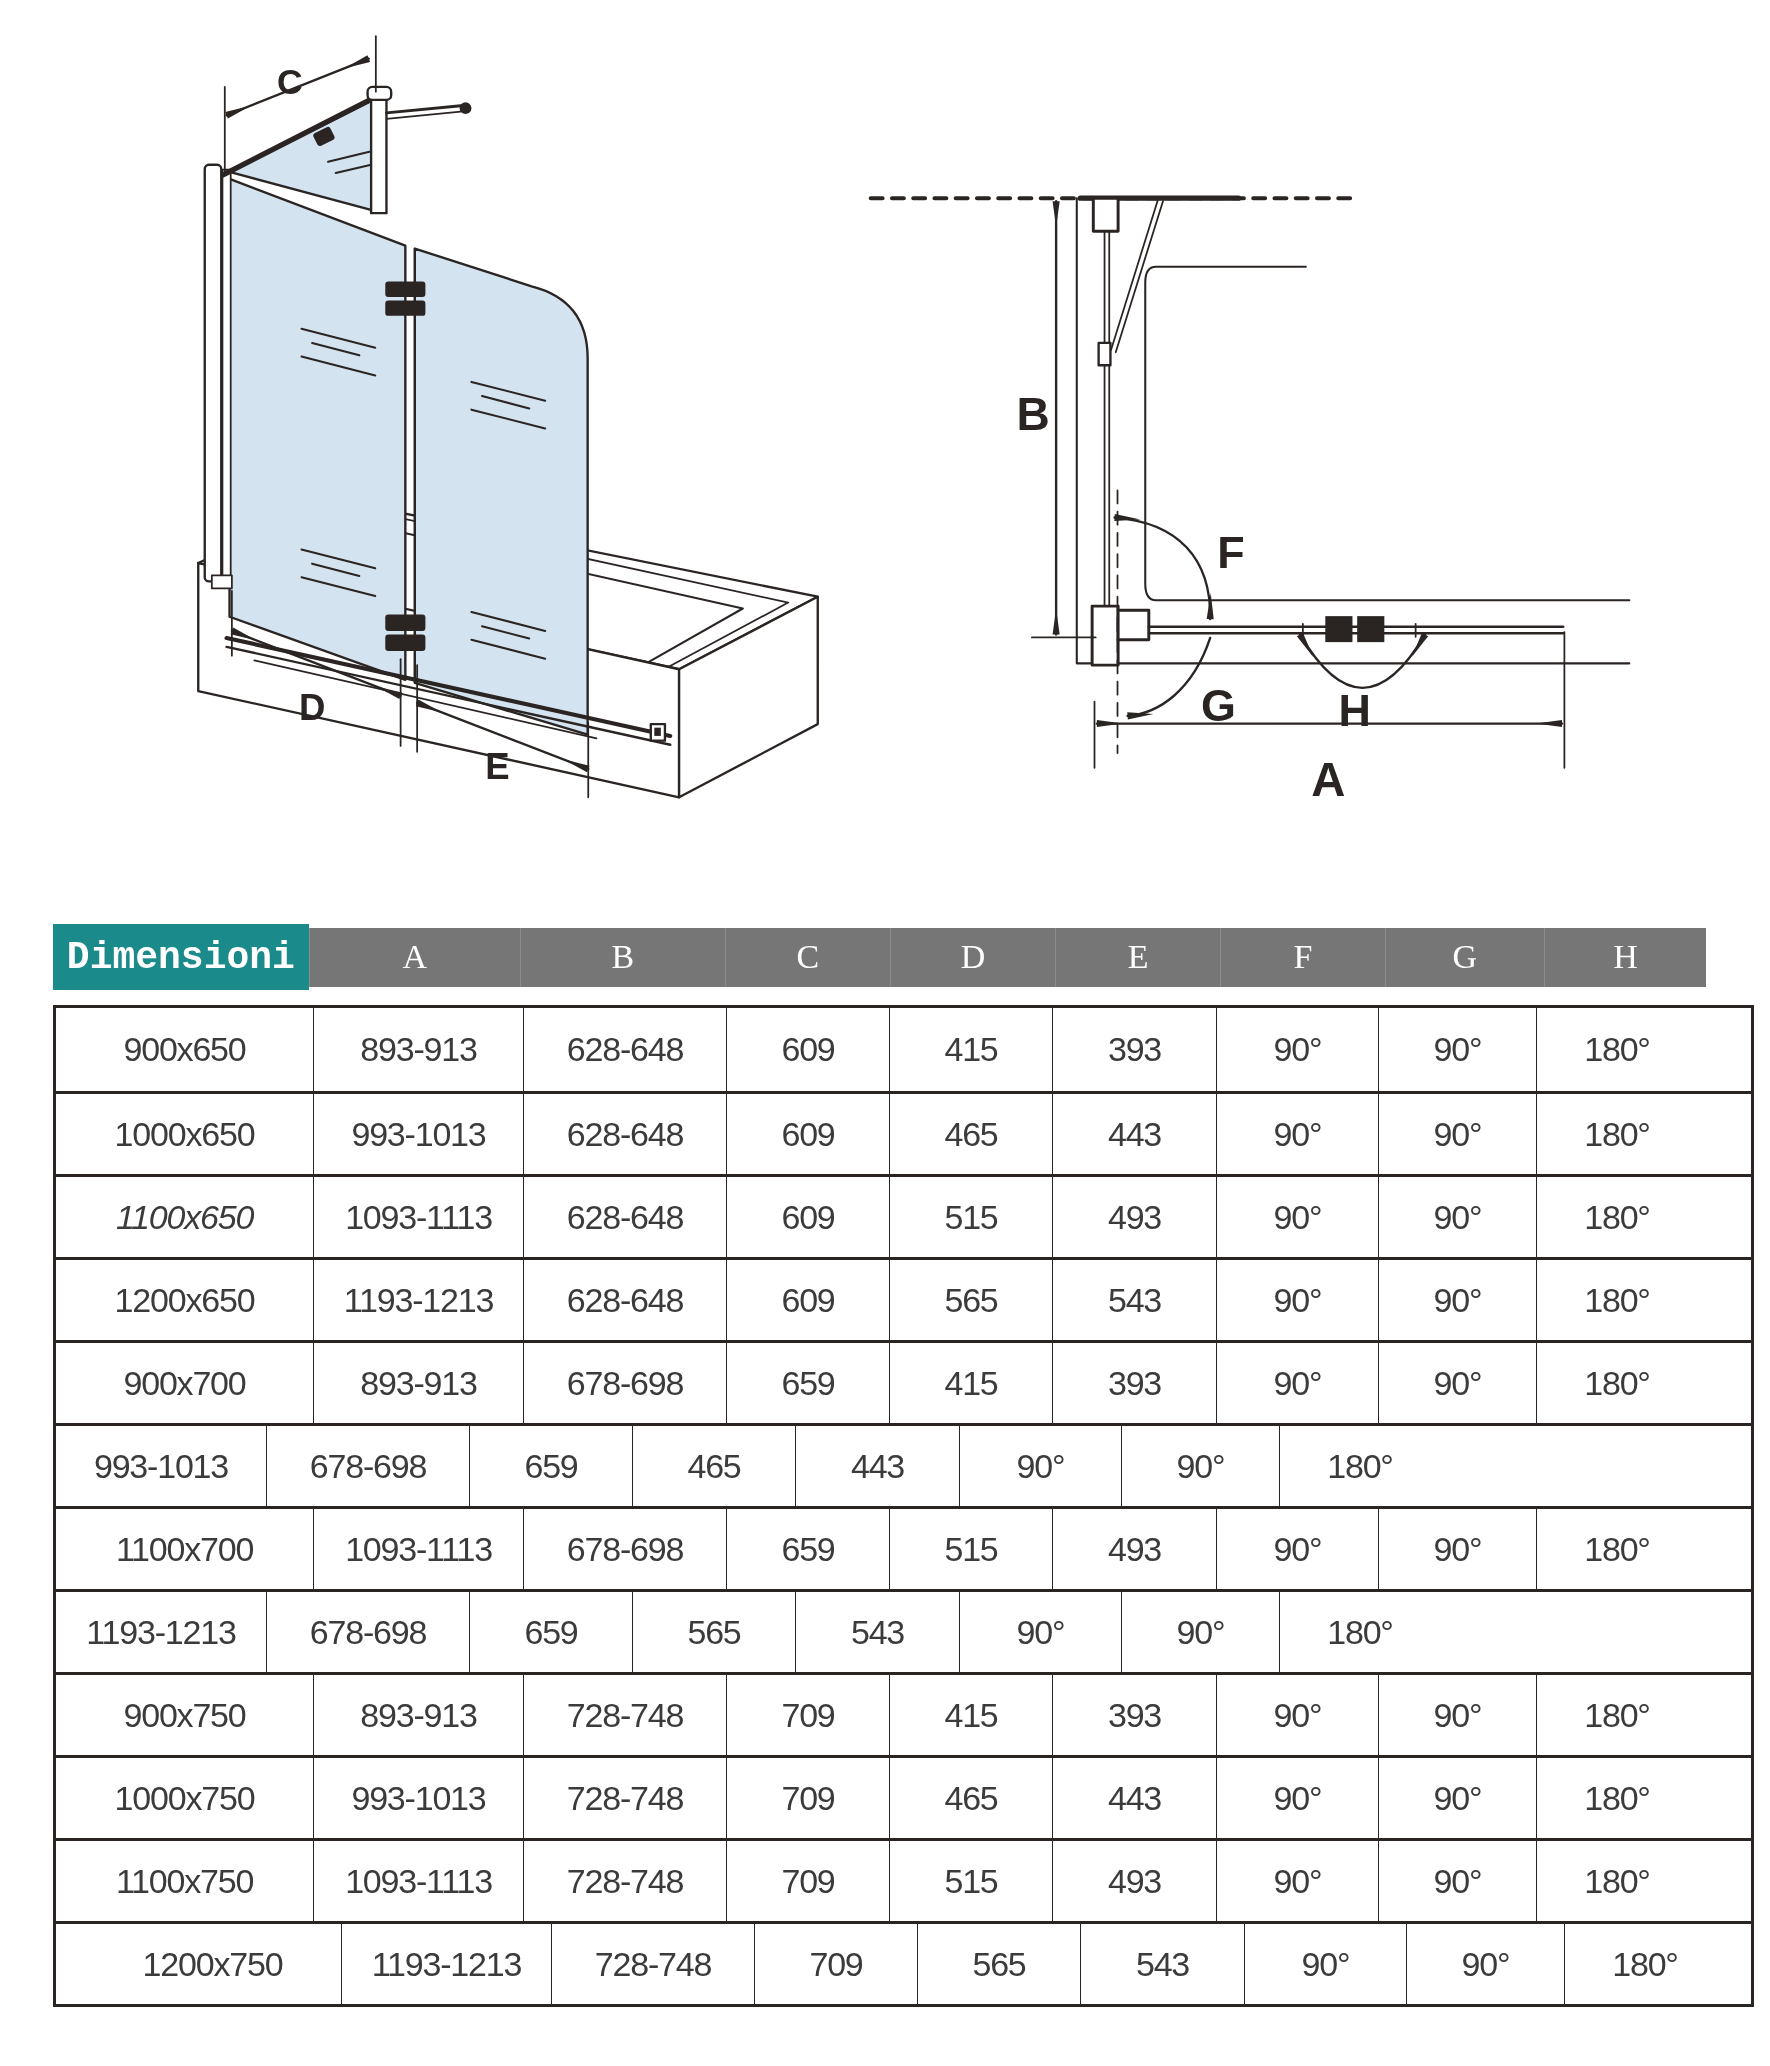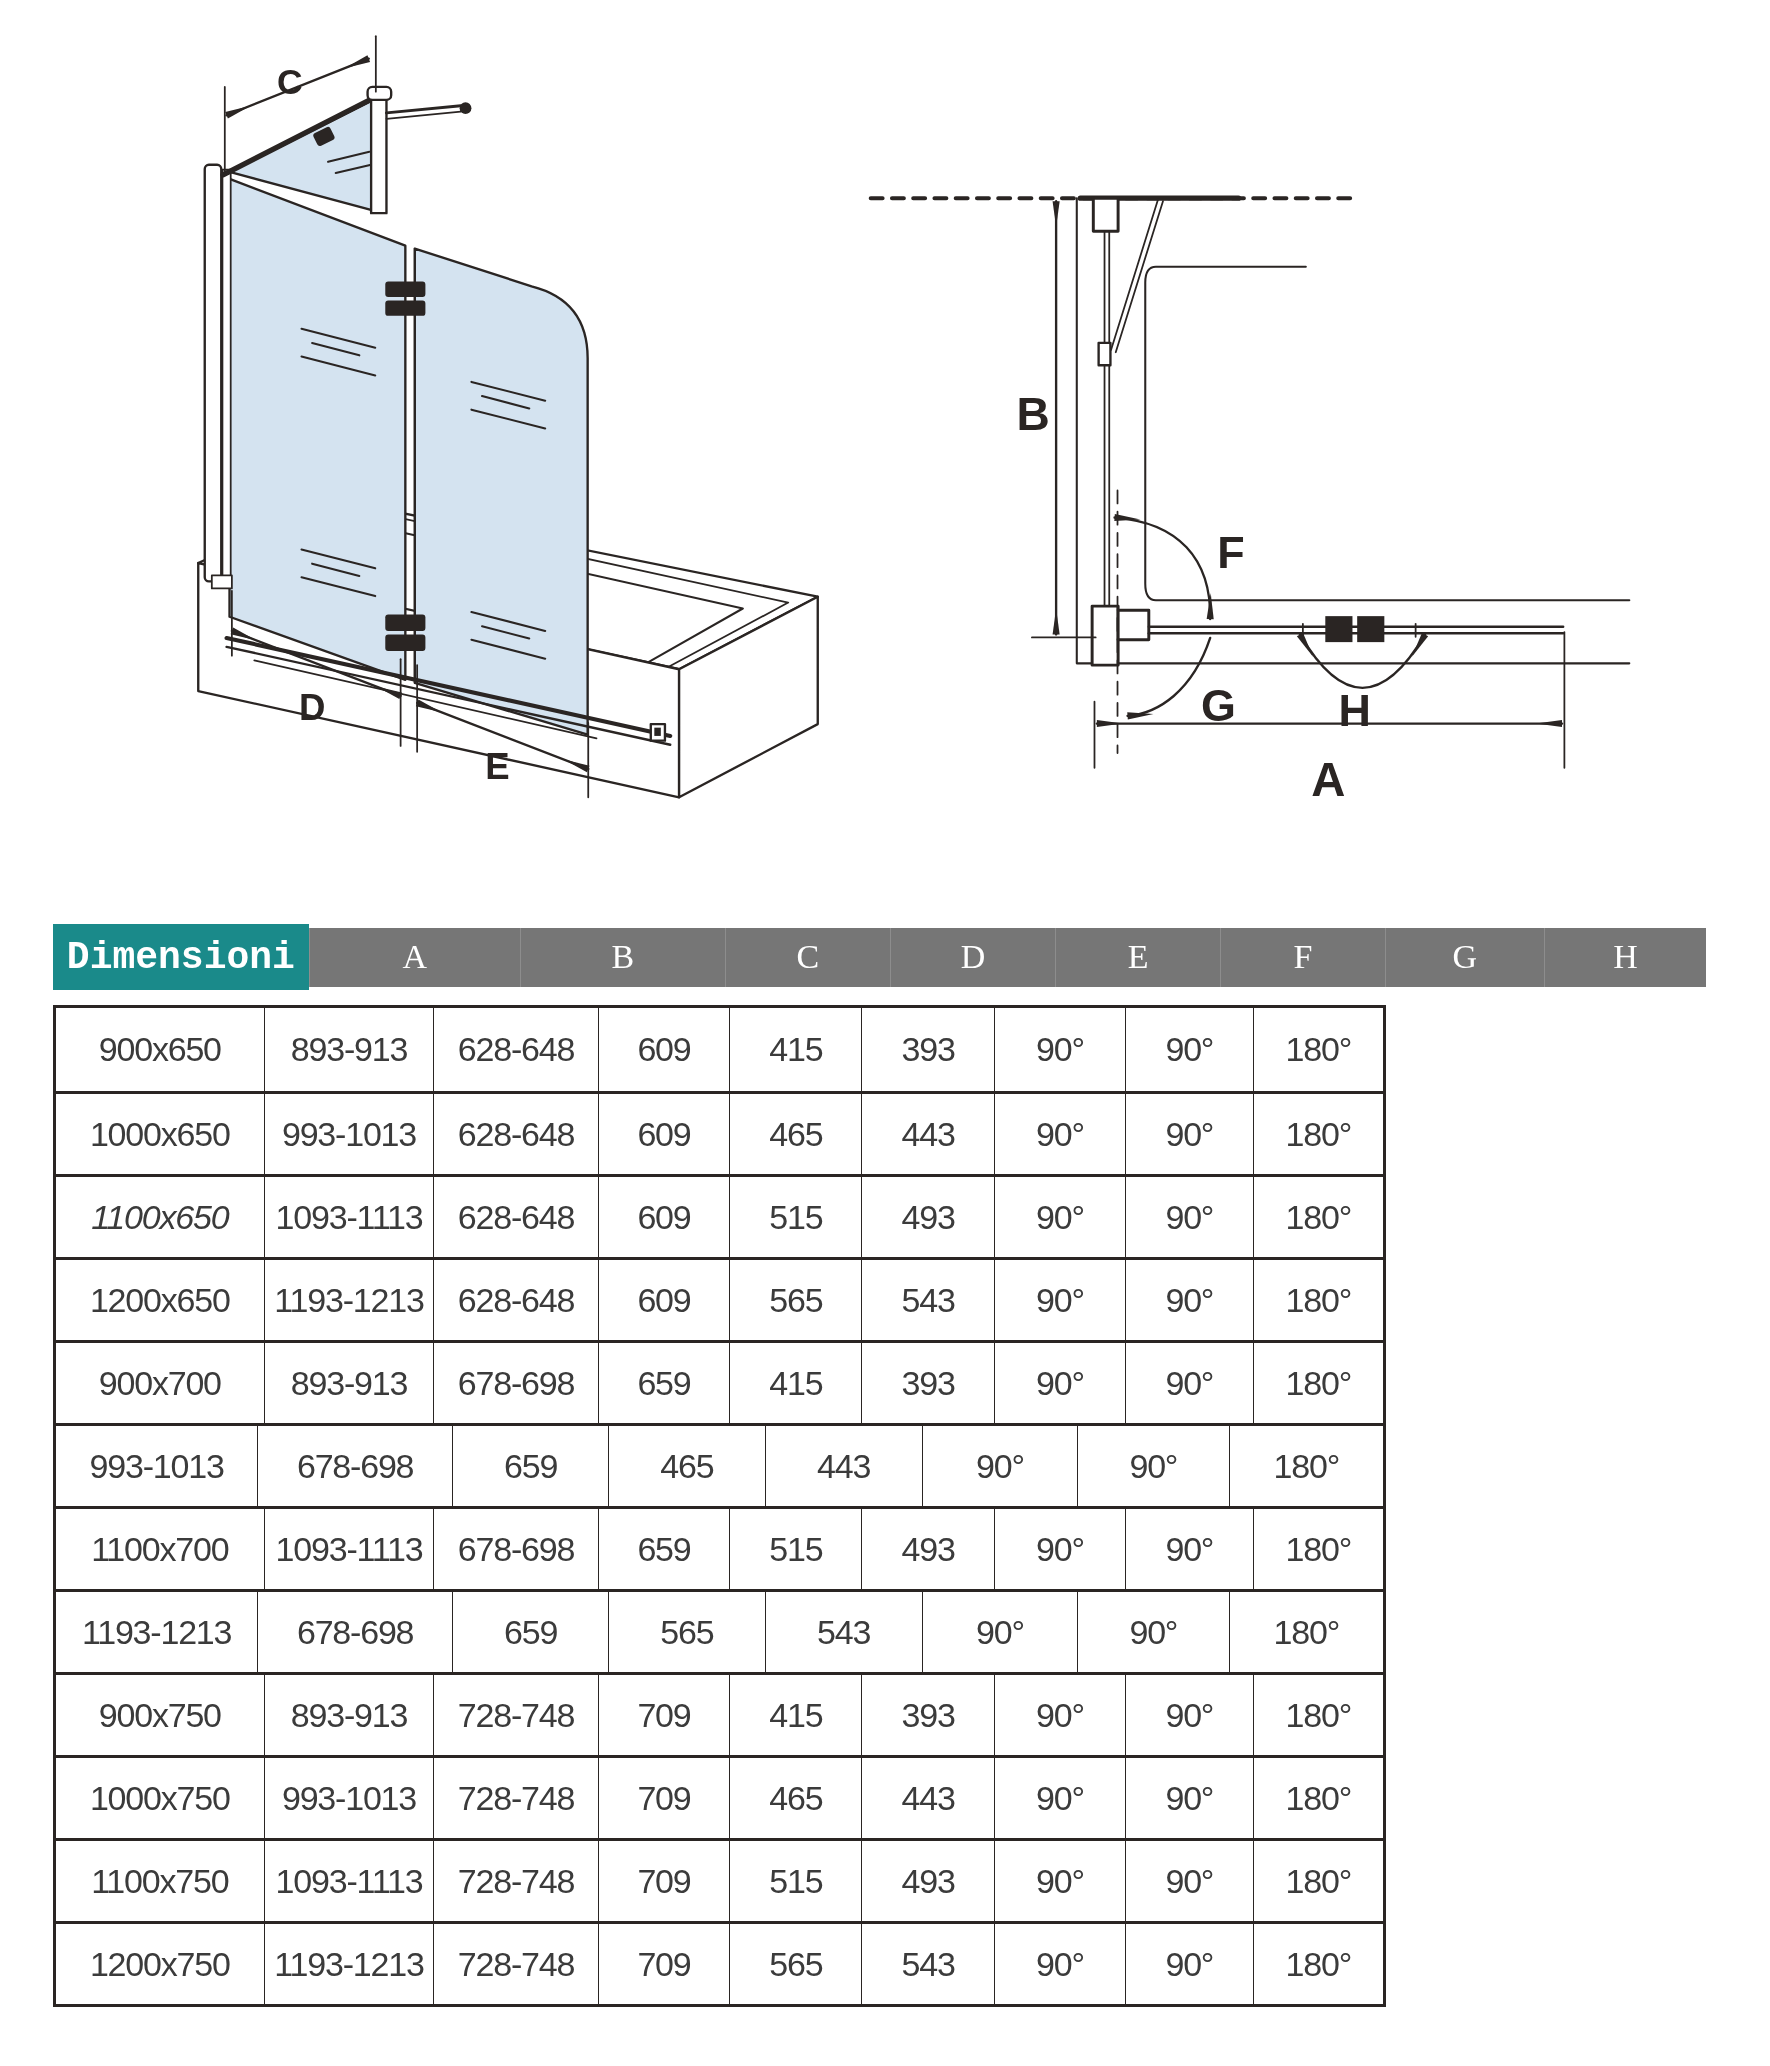--- a/index.html
+++ b/index.html
@@ -8,21 +8,21 @@
   svg{position:absolute;}
   
   #dim-header{position:absolute;left:53px;top:924px;width:1653px;height:66px;display:flex;}
   .hdr-title{width:257px;height:66px;background:var(--teal);color:#fff;
              display:flex;align-items:center;justify-content:center;
              font-size:38px;font-weight:bold;font-family:Liberation Mono, monospace;}
   .hdr-col{margin-top:3.5px;height:59px;background:var(--gray);color:#fff;
            display:flex;align-items:center;justify-content:center;
            font-family:"Liberation Serif",serif;font-size:34px;
            border-left:1.2px solid #8d8d8d;}
-  #dim-body{position:absolute;left:53px;top:1005px;width:1333px;
+  #dim-body{position:absolute;left:53px;top:1005px;width:1701px;
             border:3px solid var(--line);box-sizing:border-box;}
   .trow{display:flex;height:83px;border-top:3px solid var(--line);box-sizing:border-box;}
   .trow:first-child{border-top:none;}
   .tcell{display:flex;align-items:center;justify-content:center;
          font-size:34px;color:#3b3b3b;letter-spacing:-1.2px;
          border-left:1.8px solid var(--line);box-sizing:border-box;height:100%;}
   .tcell:first-child{border-left:none;}
   text.dimlbl{font-family:"Liberation Sans",sans-serif;font-weight:bold;fill:#2a2523;}
 </style>
 </head>
@@ -309,21 +309,21 @@
         <div class="tcell" style="width: 210px;">1093-1113</div>
         <div class="tcell" style="width: 203px;">728-748</div>
         <div class="tcell" style="width: 163px;">709</div>
         <div class="tcell" style="width: 163px;">515</div>
         <div class="tcell" style="width: 164px;">493</div>
         <div class="tcell" style="width: 162px;">90°</div>
         <div class="tcell" style="width: 158px;">90°</div>
         <div class="tcell" style="width: 161px;">180°</div>
       </div>
       <div class="trow">
-        <div class="tcell" style="width: 257px;">1200x750</div>
+        <div class="tcell" style="width: 257px; margin-left: 28px;">1200x750</div>
         <div class="tcell" style="width: 210px;">1193-1213</div>
         <div class="tcell" style="width: 203px;">728-748</div>
         <div class="tcell" style="width: 163px;">709</div>
         <div class="tcell" style="width: 163px;">565</div>
         <div class="tcell" style="width: 164px;">543</div>
         <div class="tcell" style="width: 162px;">90°</div>
         <div class="tcell" style="width: 158px;">90°</div>
         <div class="tcell" style="width: 161px;">180°</div>
       </div>
     </div>

